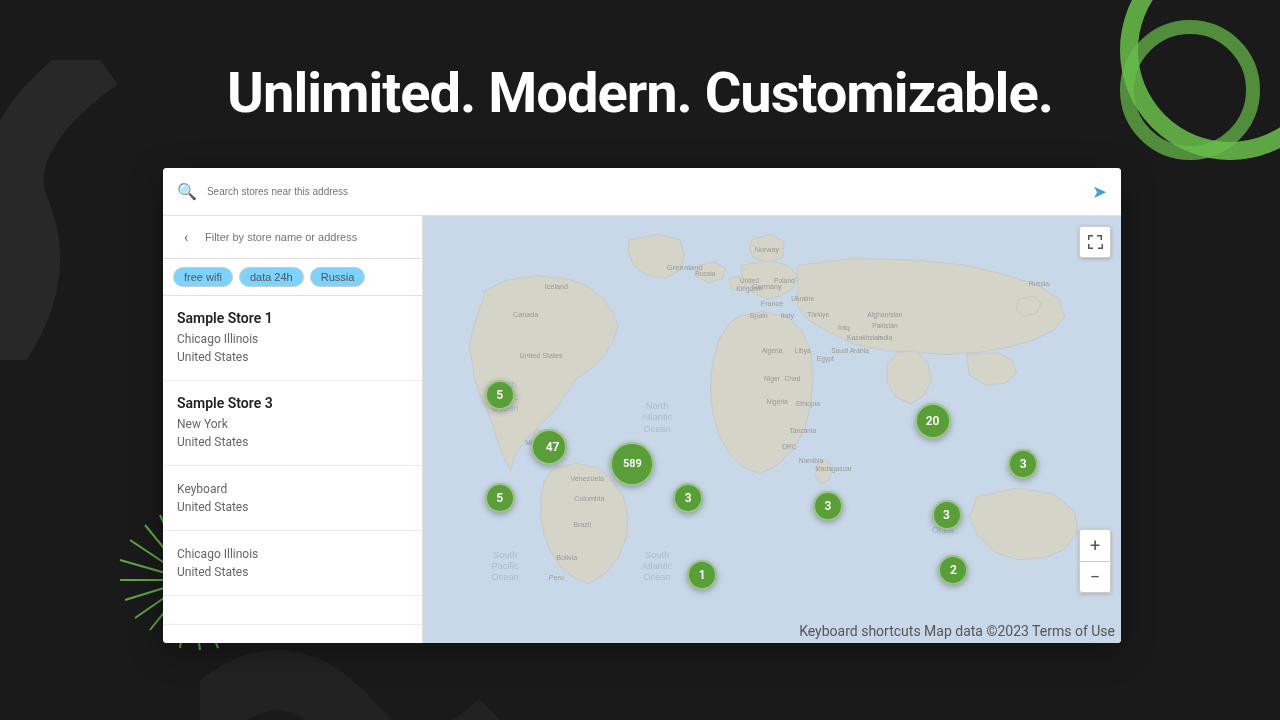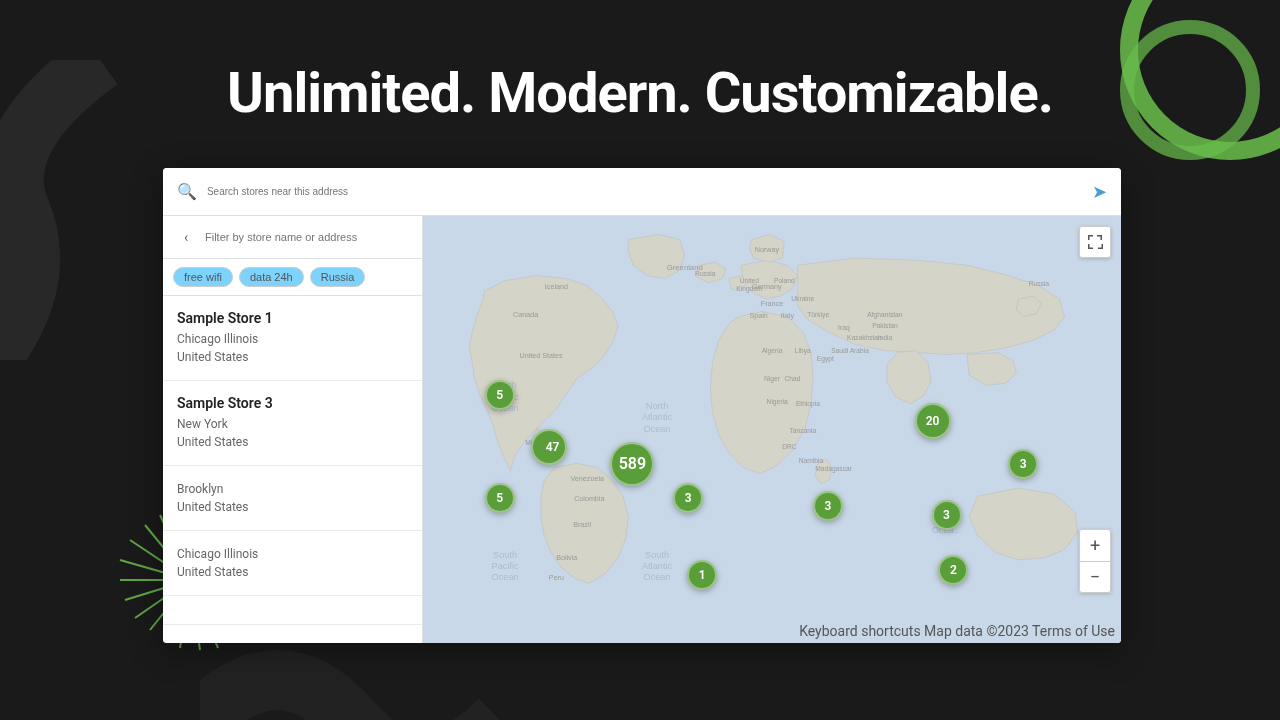--- a/index.html
+++ b/index.html
@@ -321,21 +321,21 @@
 
     .map-marker.small {
       width: 30px;
       height: 30px;
       font-size: 12px;
     }
 
     .map-marker.large {
       width: 44px;
       height: 44px;
-      font-size: 16px;
+      font-size: 11px;
     }
   </style>
 </head>
 <body>
 
 <div class="bg-decoration">
 
   <div class="bg-circle-top-right"></div>
   <div class="bg-circle-inner"></div>
 
@@ -406,21 +406,21 @@
         <div class="store-item">
           <div class="store-name">Sample Store 3</div>
           <div class="store-city">
             <span>New York</span><br>
             <span>United States</span>
           </div>
         </div>
 
         <div class="store-item">
           <div class="store-city">
-            <span>Brooklyn</span><br>
+            <span>Keyboard</span><br>
             <span>United States</span>
           </div>
         </div>
 
         <div class="store-item">
           <div class="store-city">
             <span>Chicago Illinois</span><br>
             <span>United States</span>
           </div>
         </div>

